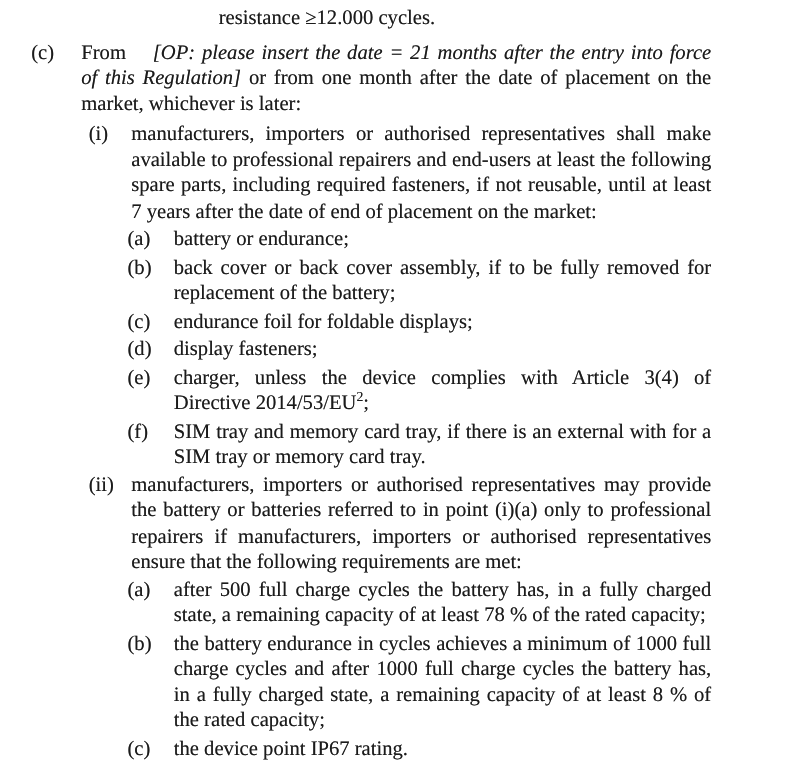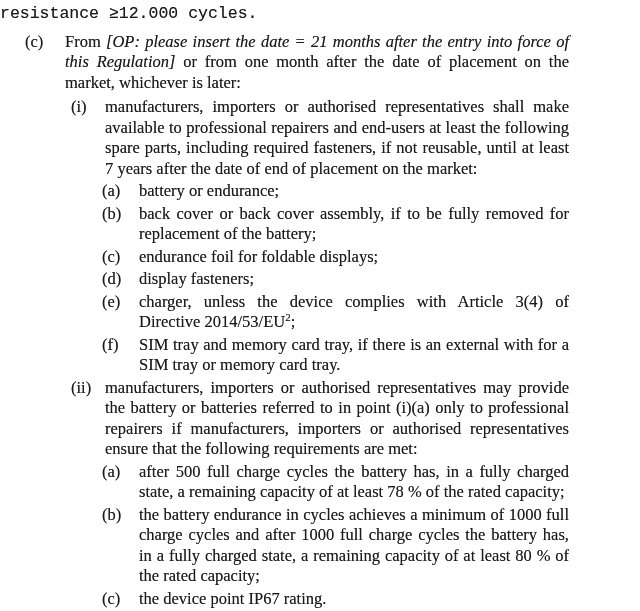--- a/index.html
+++ b/index.html
@@ -11,22 +11,22 @@
     background: #ffffff;
     color: #1b1b1b;
     font-family: "Liberation Serif", "DejaVu Serif", serif;
     font-size: 16.5px;
     line-height: 20.5px;
     padding-top: 4px;
     overflow: hidden;
     text-shadow: 0 0 0.5px rgba(20,20,20,0.55);
   }
   .cont-line {
+    margin-left: 175px;
     white-space: nowrap;
-    font-family: Liberation Mono, monospace;
   }
   .para {
     position: relative;
     text-align: justify;
     text-align-last: left;
     margin-top: 2px;
   }
   .para .lbl {
     position: absolute;
     top: 0;
@@ -37,21 +37,21 @@
   
   .l2 { margin-left: 105px; margin-right: 71px; }
   .l2 > .lbl { left: -34px; }
   
   .l3 { margin-left: 139px; margin-right: 71px; }
   .l3 > .lbl { left: -37px; }
 
   .gap-lg { margin-top: 7px; }
   .gap-md { margin-top: 4px; }
 
-  .it { font-style: italic; }
+  .it { font-style: italic; margin-left: 16px; }
   sup.fn {
     font-size: 11px;
     line-height: 0;
     vertical-align: 6px;
   }
 </style>
 </head>
 <body>
 
 <div class="page">
@@ -103,21 +103,21 @@
     <div>manufacturers, importers or authorised representatives may provide the battery or batteries referred to in point (i)(a) only to professional repairers if manufacturers, importers or authorised representatives ensure that the following requirements are met:</div>
   </div>
 
   <div class="para l3">
     <span class="lbl">(a)</span>
     <div>after 500 full charge cycles the battery has, in a fully charged state, a remaining capacity of at least 78 % of the rated capacity;</div>
   </div>
 
   <div class="para l3">
     <span class="lbl">(b)</span>
-    <div>the battery endurance in cycles achieves a minimum of 1000 full charge cycles and after 1000 full charge cycles the battery has, in a fully charged state, a remaining capacity of at least 80 % of the rated capacity;</div>
+    <div>the battery endurance in cycles achieves a minimum of 1000 full charge cycles and after 1000 full charge cycles the battery has, in a fully charged state, a remaining capacity of at least 8 % of the rated capacity;</div>
   </div>
 
   <div class="para l3">
     <span class="lbl">(c)</span>
     <div>the device point IP67 rating.</div>
   </div>
 
 </div>
 
 </body></html>

